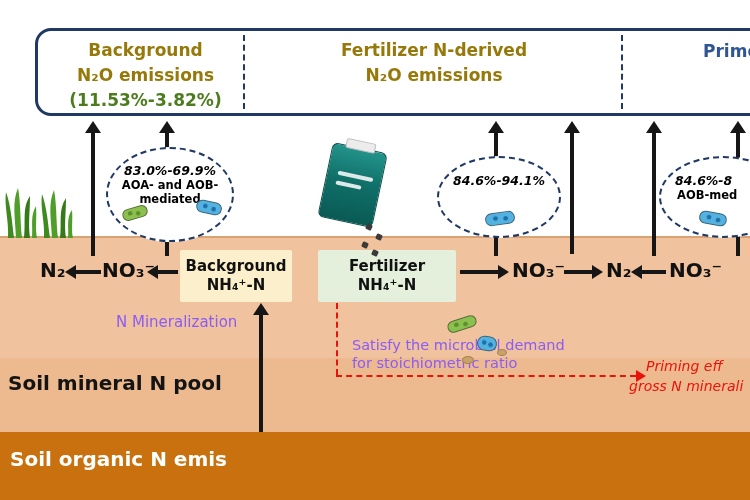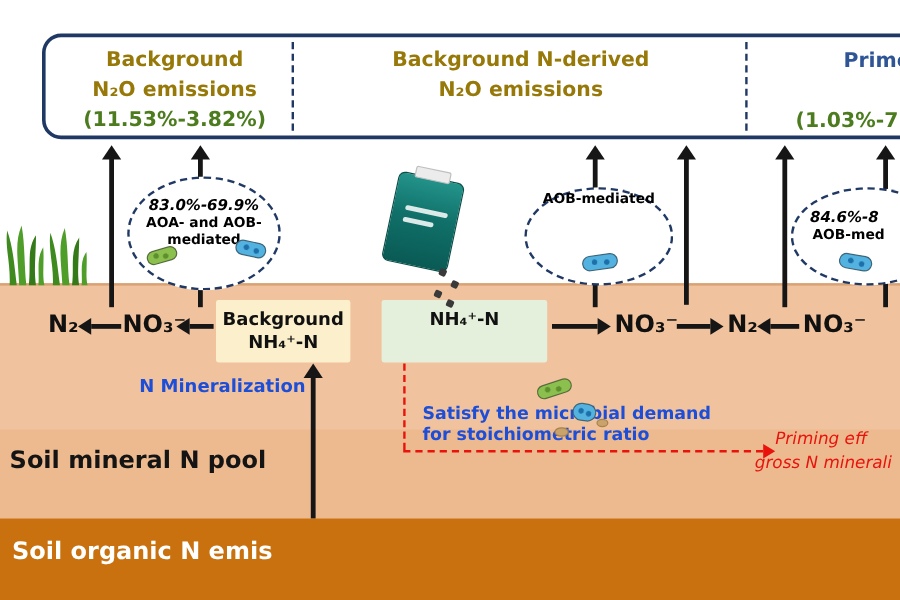--- a/index.html
+++ b/index.html
@@ -39,21 +39,21 @@
   .hl{position:absolute;height:4px;background:#161616;z-index:3}
   .hl.aleft::before{content:"";position:absolute;left:-11px;top:-5.5px;border-top:7.5px solid transparent;border-bottom:7.5px solid transparent;border-right:11px solid #161616}
   .hl.aright::after{content:"";position:absolute;right:-11px;top:-5.5px;border-top:7.5px solid transparent;border-bottom:7.5px solid transparent;border-left:11px solid #161616}
 
   
   .chem{position:absolute;font-weight:700;font-size:20px;color:#111;z-index:2;white-space:nowrap}
   .pool{position:absolute;font-weight:700;font-size:15px;text-align:center;padding-top:7px;line-height:19px;z-index:2;border-radius:2px;color:#111}
   .pool.bgp{left:180px;top:250px;width:112px;height:52px;background:#FBF0CB}
   .pool.ftp{left:318px;top:250px;width:138px;height:52px;background:#E4F0DB}
 
-  .lbl{position:absolute;font-weight:700;color:#1d4ed8;z-index:2;white-space:nowrap}
+  .lbl{position:absolute;font-weight:400;color:#8b5cf6;z-index:2;white-space:nowrap}
 
   
   .rdashv{position:absolute;border-left:2.5px dashed #E8140C;z-index:3}
   .rdashh{position:absolute;border-top:2.5px dashed #E8140C;z-index:3}
   .rtri{position:absolute;width:0;height:0;border-top:6px solid transparent;border-bottom:6px solid transparent;border-left:10px solid #E8140C;z-index:3}
   .redtxt{position:absolute;color:#E8140C;font-weight:400;font-style:italic;font-size:14px;z-index:3;white-space:nowrap}
 
   
   .bag{position:absolute;left:325px;top:143px;width:56px;height:80px;transform:rotate(12deg);z-index:3}
   .bag-cap{position:absolute;top:-3px;left:13px;width:30px;height:10px;background:#ECECEC;border-radius:2px;border:1px solid #BFBFBF;z-index:1}
@@ -86,45 +86,44 @@
   </svg>
 
   <div class="hbox">
     <div class="hsec" style="left:10px;width:195px">
       <div class="ht gold">Background</div>
       <div class="ht gold">N₂O emissions</div>
       <div class="ht green">(11.53%-3.82%)</div>
     </div>
     <div class="hdiv" style="left:205px"></div>
     <div class="hsec" style="left:212px;width:368px">
-      <div class="ht gold">Background N-derived</div>
+      <div class="ht gold">Fertilizer N-derived</div>
       <div class="ht gold">N₂O emissions</div>
     </div>
     <div class="hdiv" style="left:583px"></div>
     <div class="hline3 ht blue" style="left:665px;top:8px">Prime</div>
-    <div class="hline3 ht green" style="left:625px;top:58px">(1.03%-7</div>
   </div>
 
   <div class="vup" style="left:91px;top:132px;height:124px"></div>
   <div class="vup" style="left:165px;top:132px;height:124px"></div>
   <div class="vup" style="left:494px;top:132px;height:124px"></div>
   <div class="vup" style="left:570px;top:132px;height:122px"></div>
   <div class="vup" style="left:652px;top:132px;height:124px"></div>
   <div class="vup" style="left:736px;top:132px;height:124px"></div>
 
   <div class="bubble" style="left:106px;top:147px;width:128px;height:95px">
     <div class="bpct" style="margin-top:14px">83.0%-69.9%</div>
     <div class="blbl">AOA- and AOB-</div>
     <div class="blbl">mediated</div>
     <div class="mic greenm" style="left:14px;top:58px;width:26px;height:12px;transform:rotate(-16deg)"></div>
     <div class="mic bluem" style="left:88px;top:52px;width:26px;height:13px;transform:rotate(12deg)"></div>
   </div>
 
   <div class="bubble" style="left:437px;top:156px;width:124px;height:82px">
-    <div class="blbl">AOB-mediated</div>
+    <div class="bpct" style="margin-top:15px">84.6%-94.1%</div>
     <div class="mic bluem" style="left:46px;top:54px;width:30px;height:13px;transform:rotate(-8deg)"></div>
   </div>
 
   <div class="bubble" style="left:659px;top:156px;width:128px;height:82px">
     <div class="bpct" style="margin-top:15px;text-align:left;padding-left:14px">84.6%-8</div>
     <div class="blbl" style="text-align:left;padding-left:16px">AOB-med</div>
     <div class="mic bluem" style="left:38px;top:54px;width:28px;height:13px;transform:rotate(10deg)"></div>
   </div>
 
   <div class="bag">
@@ -142,20 +141,21 @@
   <div class="chem" style="left:40px;top:258px">N₂</div>
   <div class="hl aleft" style="left:76px;top:270px;width:25px"></div>
   <div class="chem" style="left:102px;top:258px">NO₃⁻</div>
   <div class="hl aleft" style="left:158px;top:270px;width:20px"></div>
 
   <div class="pool bgp">
     <div>Background</div>
     <div>NH₄⁺-N</div>
   </div>
   <div class="pool ftp">
+    <div>Fertilizer</div>
     <div>NH₄⁺-N</div>
   </div>
 
   <div class="hl aright" style="left:460px;top:270px;width:38px"></div>
   <div class="chem" style="left:512px;top:258px">NO₃⁻</div>
   <div class="hl aright" style="left:564px;top:270px;width:28px"></div>
   <div class="chem" style="left:606px;top:258px">N₂</div>
   <div class="hl aleft" style="left:642px;top:270px;width:24px"></div>
   <div class="chem" style="left:669px;top:258px">NO₃⁻</div>
 

